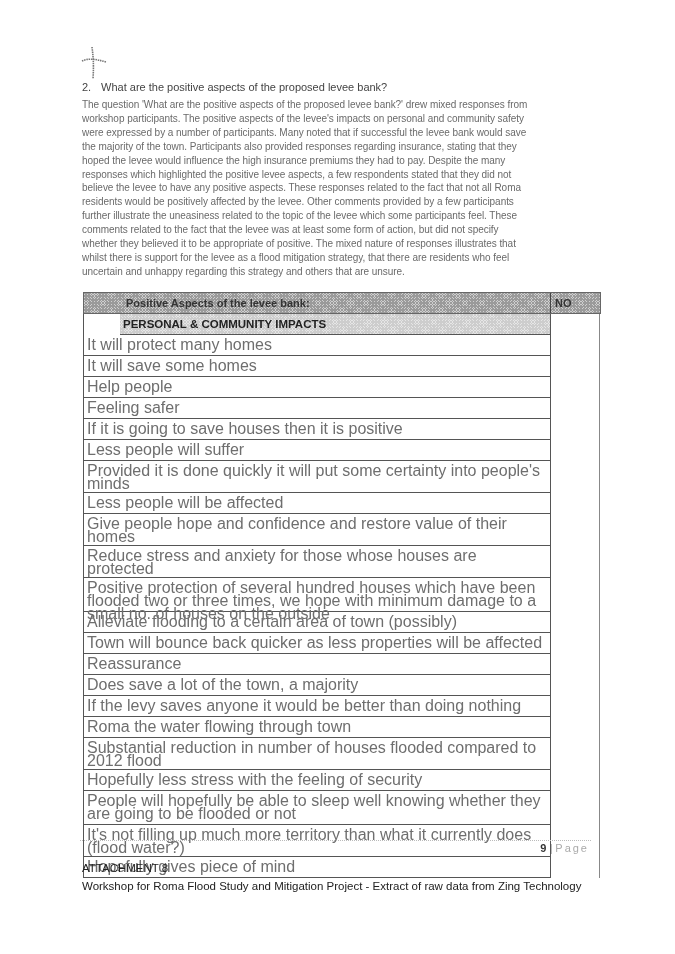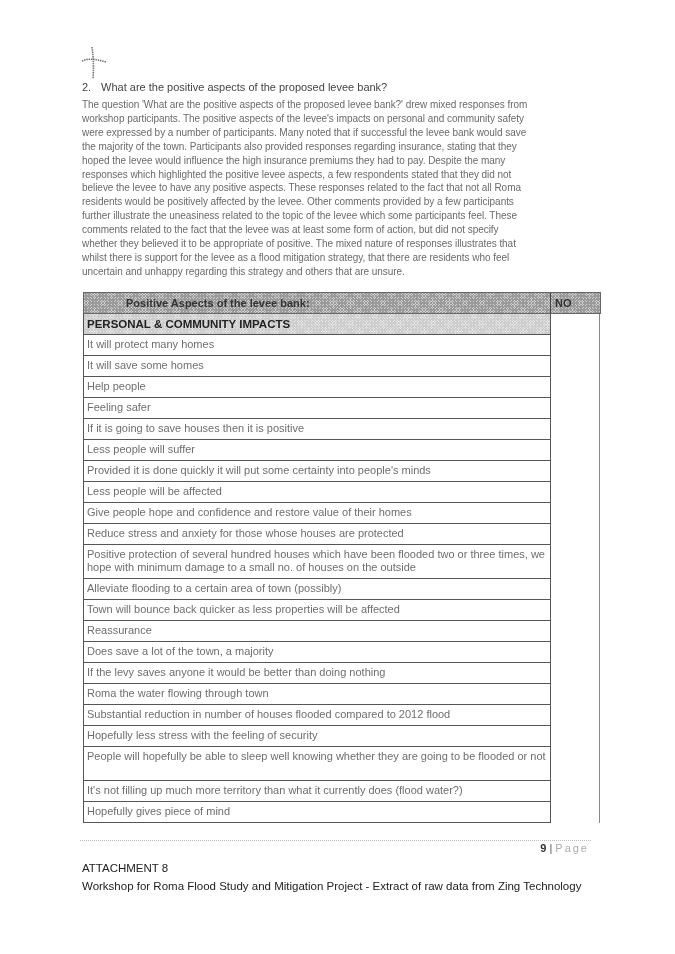--- a/index.html
+++ b/index.html
@@ -19,24 +19,24 @@
              }
     .thead .h-left { position: absolute; left: 3px; top: 4px; font-size: 11px; font-weight: bold; color: #333; margin-left: 39px; }
     .thead .vsep { position: absolute; left: 466px; top: 0; bottom: 0; width: 1px; background: #444; }
     .thead .h-right { position: absolute; left: 471px; top: 4px; font-size: 11px; font-weight: bold; color: #333; }
 
     .body { position: relative; }
     .left-col { width: 467px; border-left: 1px solid #555; }
     .section { height: 20px; position: relative; border-bottom: 1px solid #555; border-right: 1px solid #555;
                background-color: #e6e6e6;
                background-image: repeating-linear-gradient(45deg, #cdcdcd 0 1px, transparent 1px 2px),
-                                 repeating-linear-gradient(-45deg, #cdcdcd 0 1px, transparent 1px 2px); }
+                                 repeating-linear-gradient(-45deg, #cdcdcd 0 1px, transparent 1px 2px); margin-left: 36px; }
     .section span { position: absolute; left: 3px; top: 4px; font-size: 11.5px; font-weight: bold; color: #222; }
     .row { border-bottom: 1px solid #555; border-right: 1px solid #555; padding: 3px 4px 2px 3px;
-           font-size: 11px; line-height: 13px; color: #6e6e6e; min-height: 15px; }
+           font-size: 16px; line-height: 13px; color: #6e6e6e; min-height: 15px; }
     .row.tall { height: 28px; }
     .right-col { position: absolute; left: 516px; top: 0; bottom: 0; width: 1px; background: #888; }
 
     .footer-line { position: absolute; left: 80px; top: 840px; width: 512px; height: 1px;
                    background-image: repeating-linear-gradient(90deg, #bbb 0 1px, transparent 1px 2px); }
     .page-num { position: absolute; right: 86px; top: 842px; font-size: 11px; color: #333; }
     .page-num .sep { color: #555; }
     .page-num .pg { color: #aaa; letter-spacing: 2px; margin-top: 20px; }
     .attach { position: absolute; left: 82px; top: 862px; font-size: 11.5px; color: #222; }
     .workshop { position: absolute; left: 82px; top: 880px; font-size: 11.5px; color: #222; text-align: center; }

